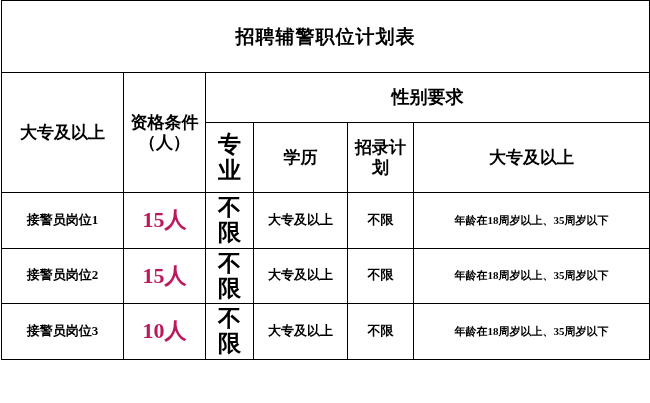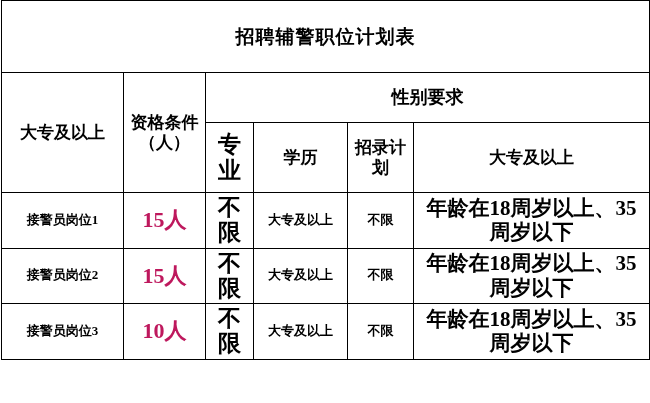--- a/index.html
+++ b/index.html
@@ -64,21 +64,21 @@
   }
   .body-row td {
     height: 53px;
   }
   .num {
     color: #be185d;
     font-size: 22px;
     font-weight: bold;
   }
   .age {
-    font-size: 21px;
+    font-size: 11px;
     font-weight: bold;
     line-height: 1.18;
     padding-left: 4px;
     padding-right: 4px;
   }
   .vert-narrow {
     font-size: 23px;
     font-weight: bold;
     line-height: 1.1;
   }

